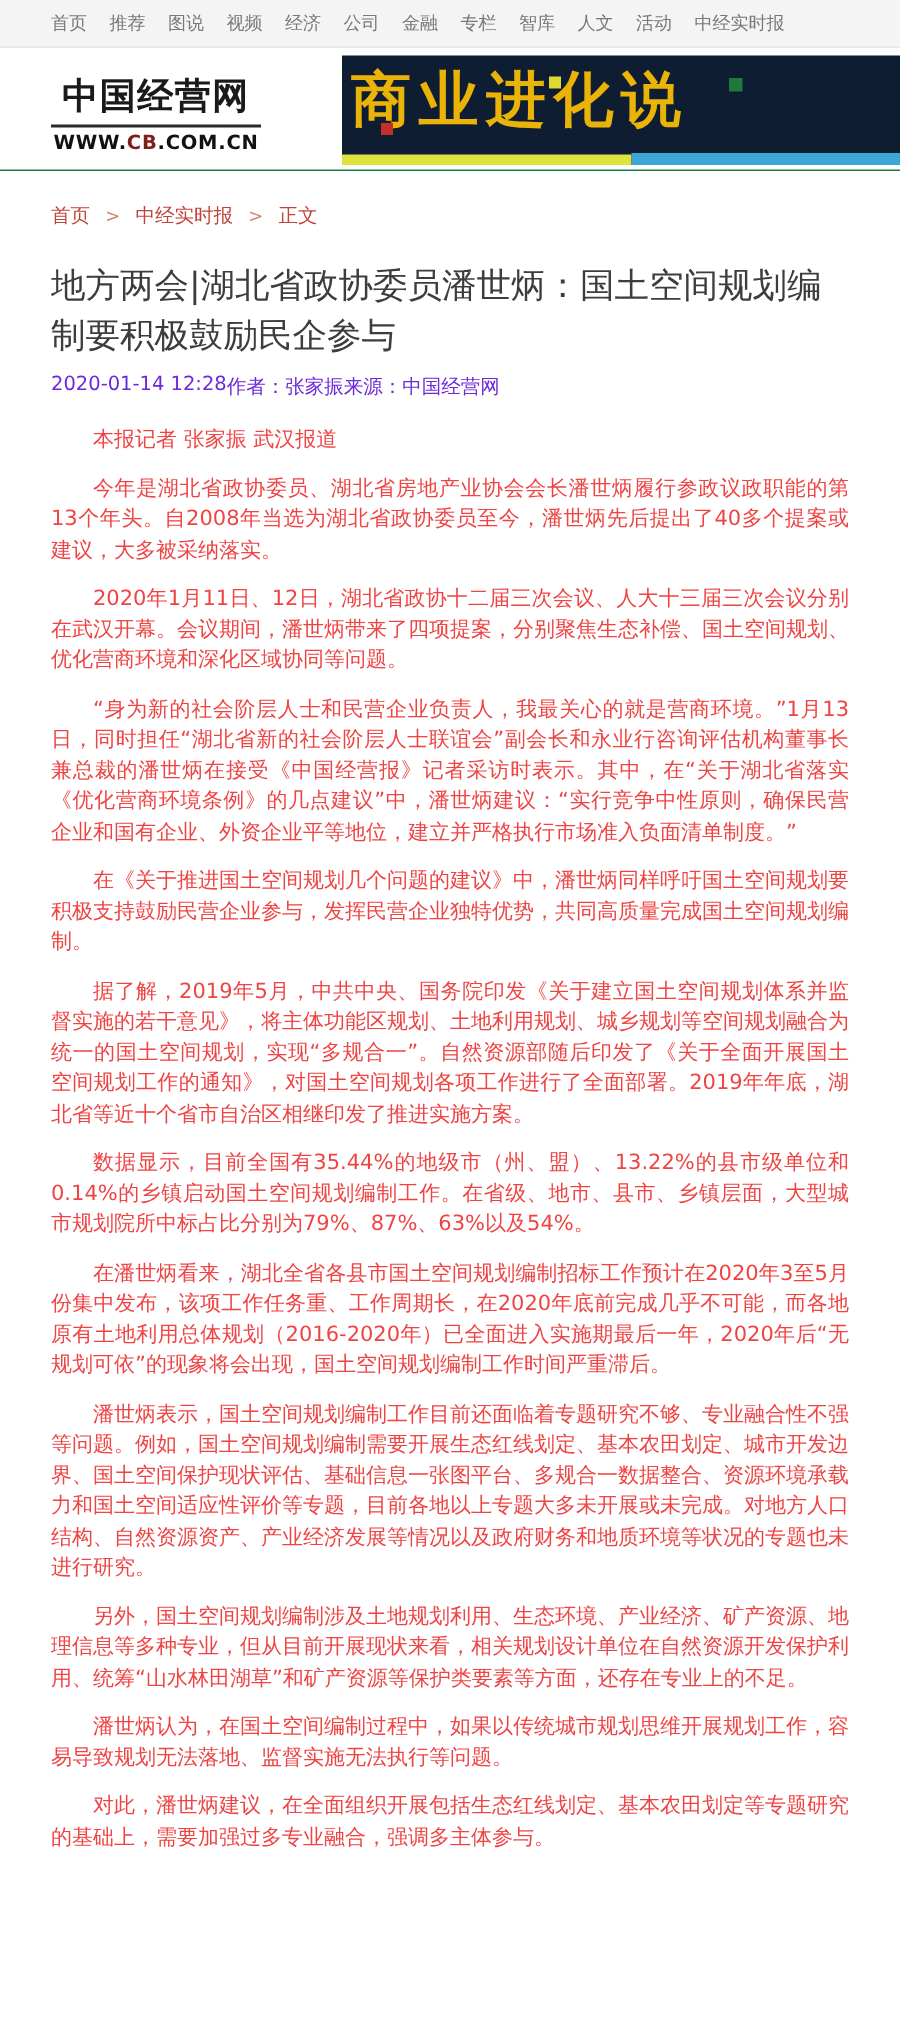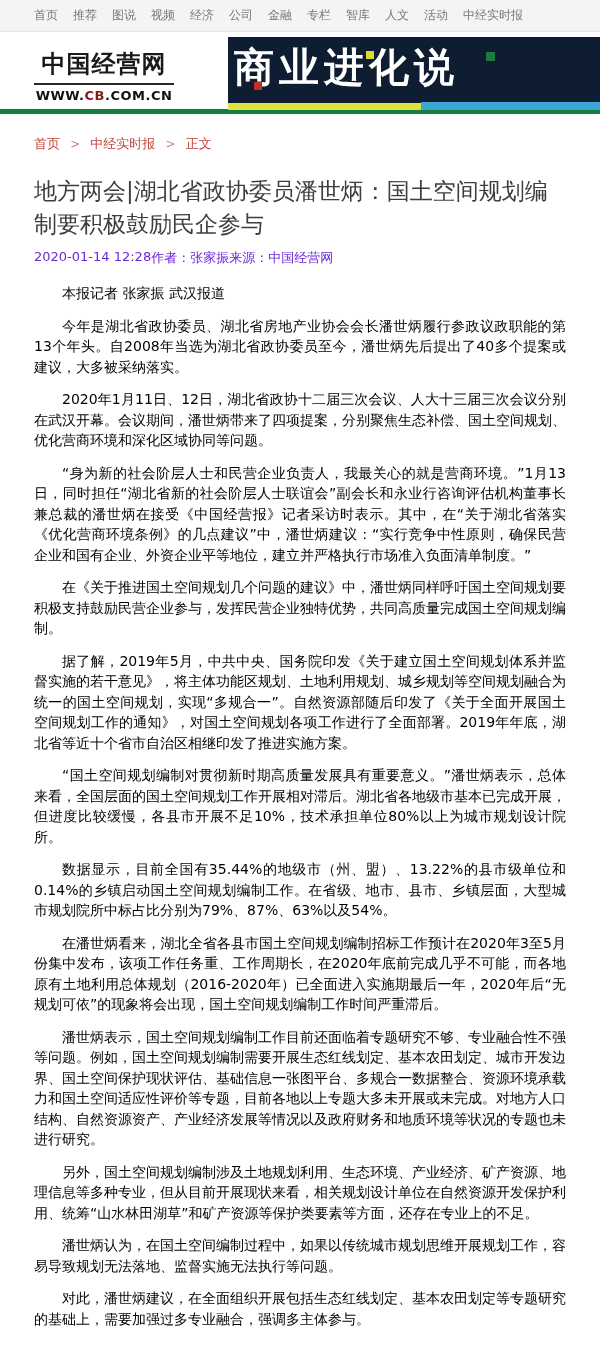--- a/index.html
+++ b/index.html
@@ -18,40 +18,40 @@
     border-bottom: 1px solid #e6e6e6;
     display: flex;
     align-items: center;
     padding-left: 34px;
     gap: 15px;
     font-size: 12px;
   }
   .topnav a { color: #787878; text-decoration: none; white-space: nowrap; cursor: pointer; }
 
   
-  .header { position: relative; height: 82px; border-bottom: 5px solid #15803d; background: #fff; }
+  .header { position: relative; height: 82px; border-bottom: 1px solid #15803d; background: #fff; }
   .logo { position: absolute; left: 34px; top: 16px; width: 140px; text-align: center; cursor: pointer; }
   .logo-title {
     font-size: 24px; font-weight: 700; color: #1a1a1a; letter-spacing: 1px;
     border-bottom: 2px solid #2a2a2a; padding-bottom: 3px;
   }
   .logo-url { margin-top: 3px; font-size: 13px; font-weight: 700; color: #111; letter-spacing: 0.5px; }
   .logo-url .cb { color: #7f1d1d; }
 
   
   .banner {
     position: absolute; right: 0; top: 5px;
     width: 372px; height: 73px;
     background: #0f1d33;
     overflow: hidden; white-space: nowrap;
     cursor: pointer;
   }
   .banner-text { display: flex; align-items: baseline; padding: 8px 0 0 6px; }
   .banner-cn {
-    font-size: 40px; font-weight: 700; color: #ffffff; letter-spacing: 5px;
+    font-size: 40px; font-weight: 700; color: #eab308; letter-spacing: 5px;
     font-family: "DejaVu Sans", sans-serif; line-height: 44px;
   }
   .banner-en {
     font-family: "Liberation Serif", "DejaVu Serif", serif;
     font-size: 25px; color: #7fb3d6; letter-spacing: 2px; margin-left: 4px;
   }
   .deco { position: absolute; }
   .deco-red { width: 8px; height: 8px; background: #c03028; left: 26px; bottom: 20px; }
   .deco-yellow { width: 8px; height: 8px; background: #e0d832; left: 138px; top: 14px; }
   .deco-green { width: 9px; height: 9px; background: #1d7a3c; left: 258px; top: 15px; }
@@ -70,21 +70,21 @@
     font-size: 23px; font-weight: 400; line-height: 33px;
     color: #3d3d3d;
   }
   .meta {
     margin: 8px 34px 0;
     font-size: 13px; color: #6d28d9;
     display: flex; 
   }
   .article-body { margin: 16px 34px 0; padding-bottom: 26px; }
   .article-body p {
-    font-size: 14px; line-height: 20.5px; color: #000000;
+    font-size: 14px; line-height: 20.5px; color: #ef4444;
     text-indent: 2em;
     margin: 12px 0;
     text-align: justify;
   }
 </style>
 </head>
 <body>
 
 <div class="page">
 
@@ -137,21 +137,20 @@
       <span>来源：中国经营网</span>
     </div>
 
     <div class="article-body">
       <p>本报记者 张家振 武汉报道</p>
       <p>今年是湖北省政协委员、湖北省房地产业协会会长潘世炳履行参政议政职能的第13个年头。自2008年当选为湖北省政协委员至今，潘世炳先后提出了40多个提案或建议，大多被采纳落实。</p>
       <p>2020年1月11日、12日，湖北省政协十二届三次会议、人大十三届三次会议分别在武汉开幕。会议期间，潘世炳带来了四项提案，分别聚焦生态补偿、国土空间规划、优化营商环境和深化区域协同等问题。</p>
       <p>“身为新的社会阶层人士和民营企业负责人，我最关心的就是营商环境。”1月13日，同时担任“湖北省新的社会阶层人士联谊会”副会长和永业行咨询评估机构董事长兼总裁的潘世炳在接受《中国经营报》记者采访时表示。其中，在“关于湖北省落实《优化营商环境条例》的几点建议”中，潘世炳建议：“实行竞争中性原则，确保民营企业和国有企业、外资企业平等地位，建立并严格执行市场准入负面清单制度。”</p>
       <p>在《关于推进国土空间规划几个问题的建议》中，潘世炳同样呼吁国土空间规划要积极支持鼓励民营企业参与，发挥民营企业独特优势，共同高质量完成国土空间规划编制。</p>
       <p>据了解，2019年5月，中共中央、国务院印发《关于建立国土空间规划体系并监督实施的若干意见》，将主体功能区规划、土地利用规划、城乡规划等空间规划融合为统一的国土空间规划，实现“多规合一”。自然资源部随后印发了《关于全面开展国土空间规划工作的通知》，对国土空间规划各项工作进行了全面部署。2019年年底，湖北省等近十个省市自治区相继印发了推进实施方案。</p>
-      <p>“国土空间规划编制对贯彻新时期高质量发展具有重要意义。”潘世炳表示，总体来看，全国层面的国土空间规划工作开展相对滞后。湖北省各地级市基本已完成开展，但进度比较缓慢，各县市开展不足10%，技术承担单位80%以上为城市规划设计院所。</p>
       <p>数据显示，目前全国有35.44%的地级市（州、盟）、13.22%的县市级单位和0.14%的乡镇启动国土空间规划编制工作。在省级、地市、县市、乡镇层面，大型城市规划院所中标占比分别为79%、87%、63%以及54%。</p>
       <p>在潘世炳看来，湖北全省各县市国土空间规划编制招标工作预计在2020年3至5月份集中发布，该项工作任务重、工作周期长，在2020年底前完成几乎不可能，而各地原有土地利用总体规划（2016-2020年）已全面进入实施期最后一年，2020年后“无规划可依”的现象将会出现，国土空间规划编制工作时间严重滞后。</p>
       <p>潘世炳表示，国土空间规划编制工作目前还面临着专题研究不够、专业融合性不强等问题。例如，国土空间规划编制需要开展生态红线划定、基本农田划定、城市开发边界、国土空间保护现状评估、基础信息一张图平台、多规合一数据整合、资源环境承载力和国土空间适应性评价等专题，目前各地以上专题大多未开展或未完成。对地方人口结构、自然资源资产、产业经济发展等情况以及政府财务和地质环境等状况的专题也未进行研究。</p>
       <p>另外，国土空间规划编制涉及土地规划利用、生态环境、产业经济、矿产资源、地理信息等多种专业，但从目前开展现状来看，相关规划设计单位在自然资源开发保护利用、统筹“山水林田湖草”和矿产资源等保护类要素等方面，还存在专业上的不足。</p>
       <p>潘世炳认为，在国土空间编制过程中，如果以传统城市规划思维开展规划工作，容易导致规划无法落地、监督实施无法执行等问题。</p>
       <p>对此，潘世炳建议，在全面组织开展包括生态红线划定、基本农田划定等专题研究的基础上，需要加强过多专业融合，强调多主体参与。</p>
 
     </div>
   </article>
 

